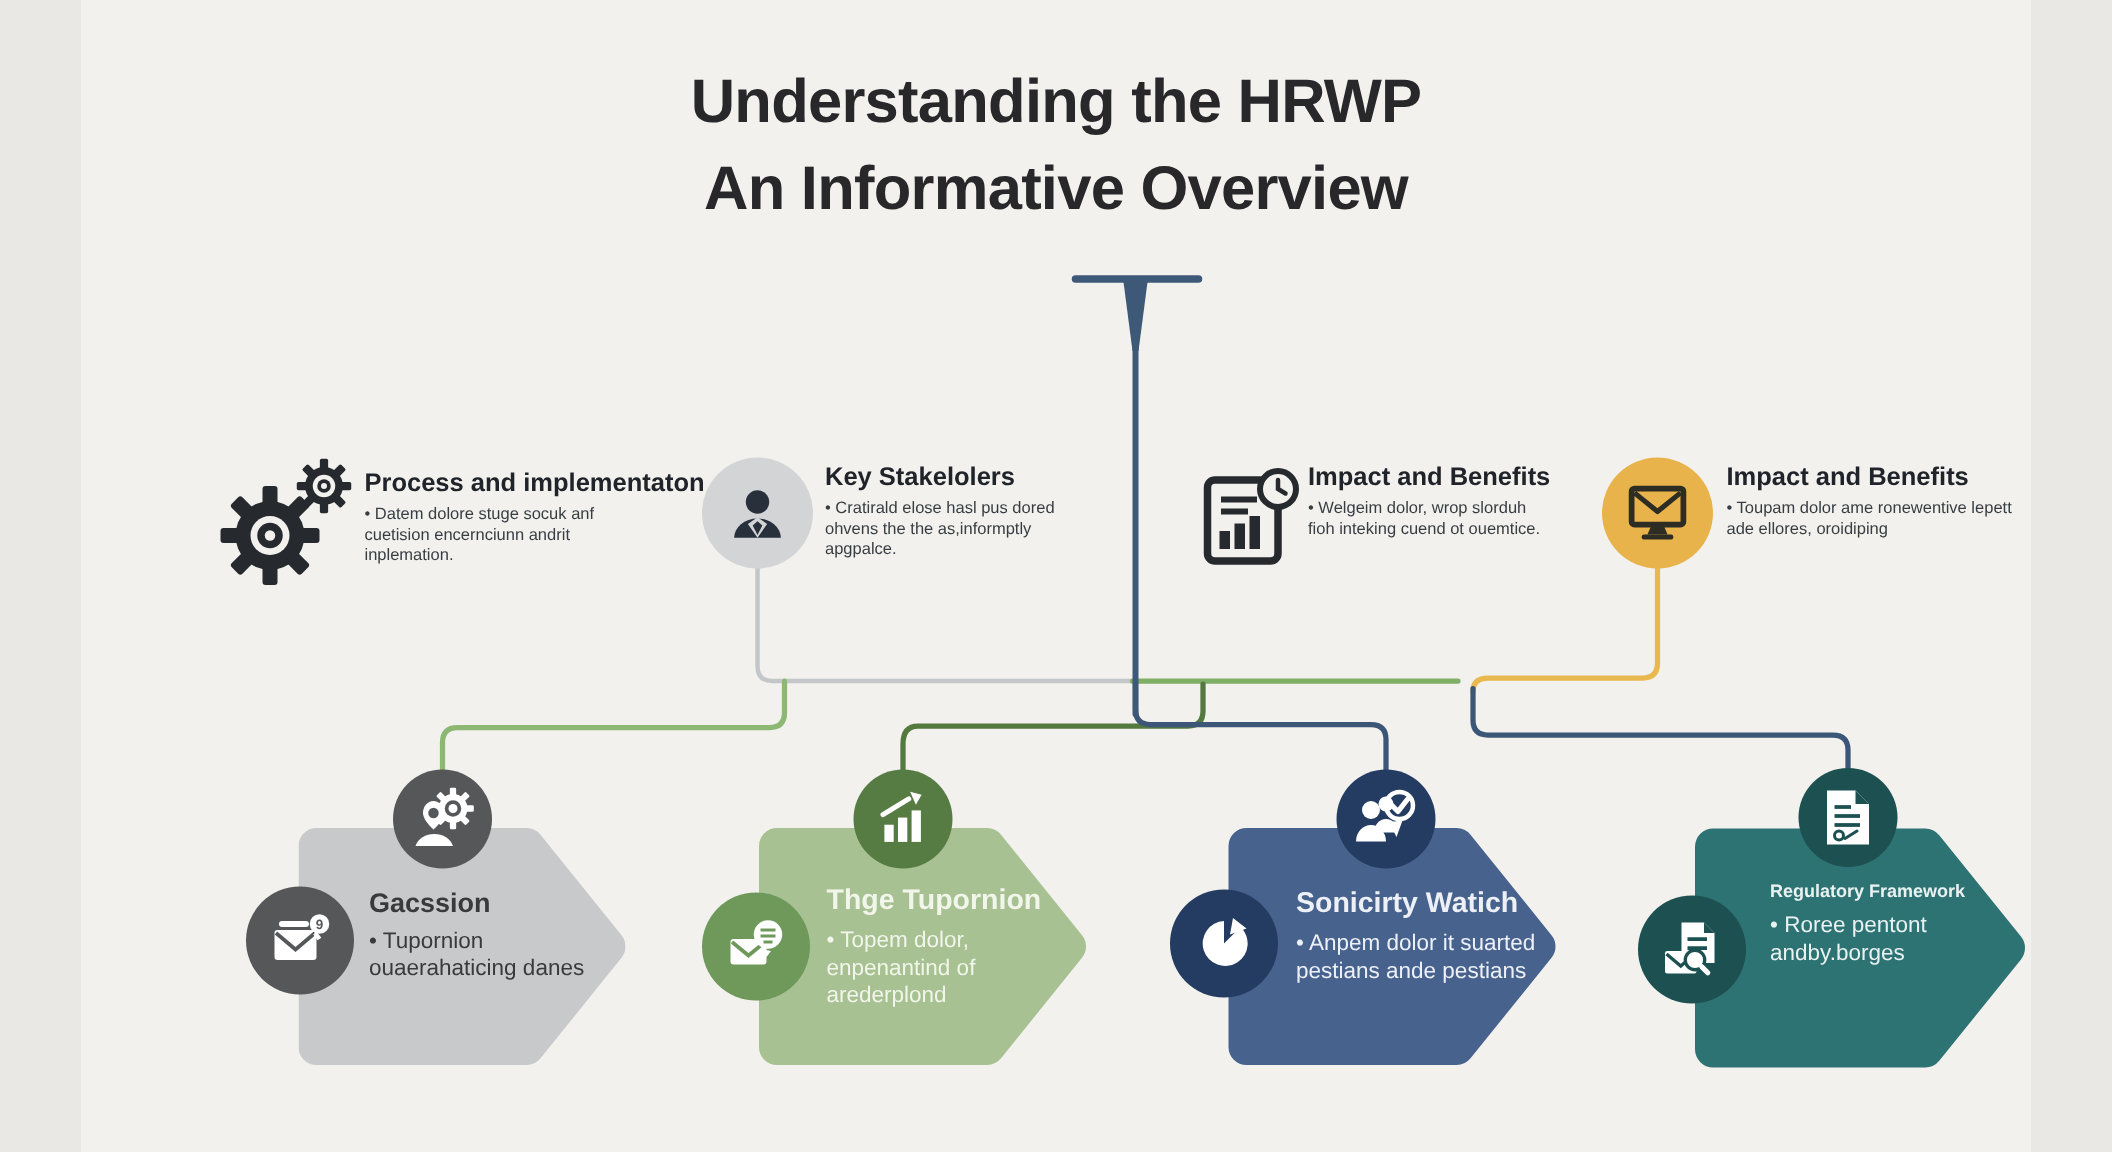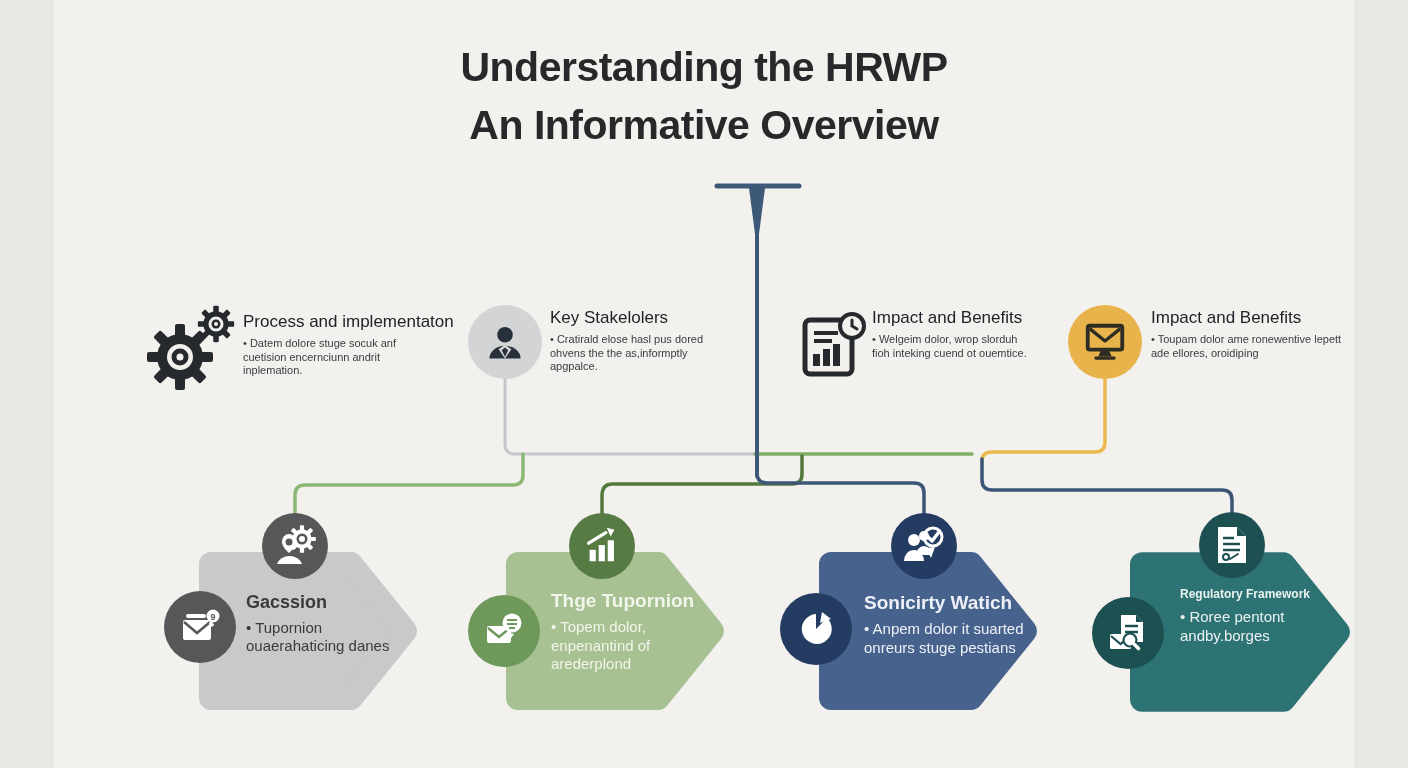--- a/index.html
+++ b/index.html
@@ -18,21 +18,21 @@
   .l-lgreen{stroke:var(--line-lightgreen);stroke-width:3.5;}
   .l-mgreen{stroke:var(--line-midgreen);stroke-width:3.5;}
   .l-dgreen{stroke:var(--line-darkgreen);stroke-width:3.5;}
   .l-navy{stroke:var(--line-navy);stroke-width:3.5;}
   .l-yellow{stroke:var(--line-yellow);stroke-width:3.5;}
   .l-stem{stroke:var(--line-stem);stroke-width:4;}
   .l-stembar{stroke:var(--line-stem);stroke-width:5;}
   .stem-taper{fill:var(--line-stem);}
 
   
-  .top-heading{font-size:17px;font-weight:400;color:var(--heading-text,#20242a);white-space:nowrap;}
+  .top-heading{font-size:17px;font-weight:700;color:var(--heading-text,#20242a);white-space:nowrap;}
   .top-body{font-size:11px;color:var(--body-text,#383d42);line-height:1.24;margin-top:5px;}
   .round-icon{border-radius:50%;display:flex;align-items:center;justify-content:center;}
   .stakeholder-circle{background:var(--stakeholder-circle);}
   .orange-circle{background:var(--orange-circle);}
 
   
   .box-shape{display:block;}
   .shape1{fill:var(--box1-fill);stroke:var(--box1-fill);}
   .shape2{fill:var(--box2-fill);stroke:var(--box2-fill);}
   .shape3{fill:var(--box3-fill);stroke:var(--box3-fill);}
@@ -206,21 +206,21 @@
       <line x1="26" y1="16" x2="36" y2="16" stroke="var(--box2-circle-left)" stroke-width="2"></line>
       <line x1="28" y1="20" x2="34" y2="20" stroke="var(--box2-circle-left)" stroke-width="2"></line>
     </svg>
   </div>
 
   <svg class="abs box-shape" style="left:763px;top:552px" width="222" height="158" viewBox="0 0 218 158">
     <path class="shape3" d="M12 12 L152 12 L206 79 L152 146 L12 146 Z"></path>
   </svg>
   <div class="abs box-text t-navy" style="left:810px;top:592px;width:172px">
     <div class="bt" style="font-size:19px">Sonicirty Watich</div>
-    <div class="bb">• Anpem dolor it suarted onreurs stuge pestians</div>
+    <div class="bb">• Anpem dolor it suarted pestians ande pestians</div>
   </div>
   <div class="abs badge bg-c3" style="left:837px;top:513px;width:66px;height:66px">
     <svg width="44" height="44" viewBox="0 0 44 44">
       <circle cx="22" cy="12" r="5" fill="#fff"></circle>
       <path d="M14 31 a8 9 0 0 1 16 0 z" fill="#fff"></path>
       <circle cx="12" cy="16" r="6" fill="#fff"></circle>
       <path d="M2 37 a10 11 0 0 1 20 0 z" fill="#fff"></path>
       <circle cx="31" cy="13" r="9" fill="none" stroke="#fff" stroke-width="3"></circle>
       <path d="M26 13 l4 4 7 -9" fill="none" stroke="#fff" stroke-width="3.5" stroke-linecap="round" stroke-linejoin="round"></path>
       <path d="M24 24 l5 10 4 -11" fill="#fff"></path>

